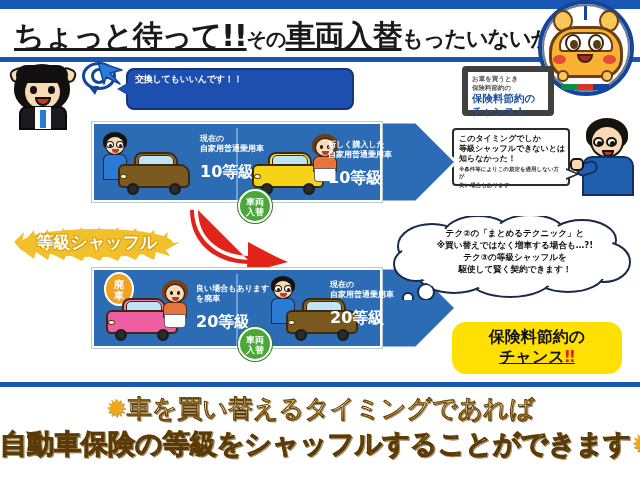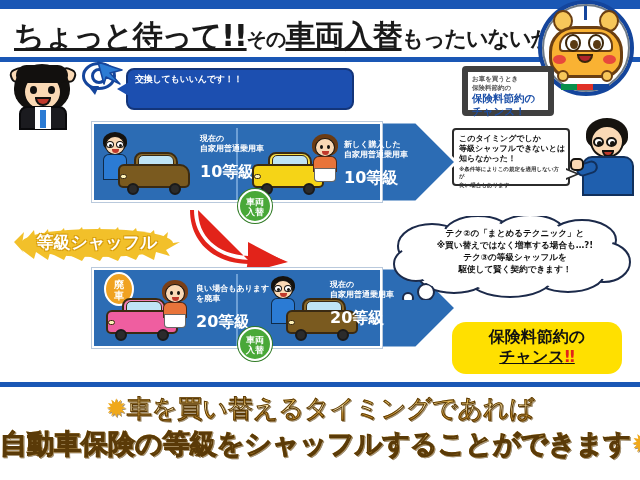--- a/index.html
+++ b/index.html
@@ -378,21 +378,21 @@
   </div>
   <div class="person" style="left:310px;top:134px;">
     <div class="hair" style="background:#6a3b14;width:26px;left:2px;height:22px;"></div>
     <div class="face"></div>
     <div class="eye l"></div>
       <div class="eye r"></div>
     <div class="mouth"></div>
     <div class="torso" style="background:#e8743a;height:16px;"></div>
     <div class="skirt"></div>
   </div>
-  <div class="cell-label" style="left:344px;top:140px;">
+  <div class="cell-label" style="left:328px;top:140px;">
     <span class="sm">新しく購入した</span>
     <span class="sm">自家用普通乗用車</span>
     <span class="gr">10等級</span>
   </div>
 
   <div class="badge-green" style="left:238px;top:189px;">
     <span>車両</span>
     <span>入替</span>
   </div>
 

